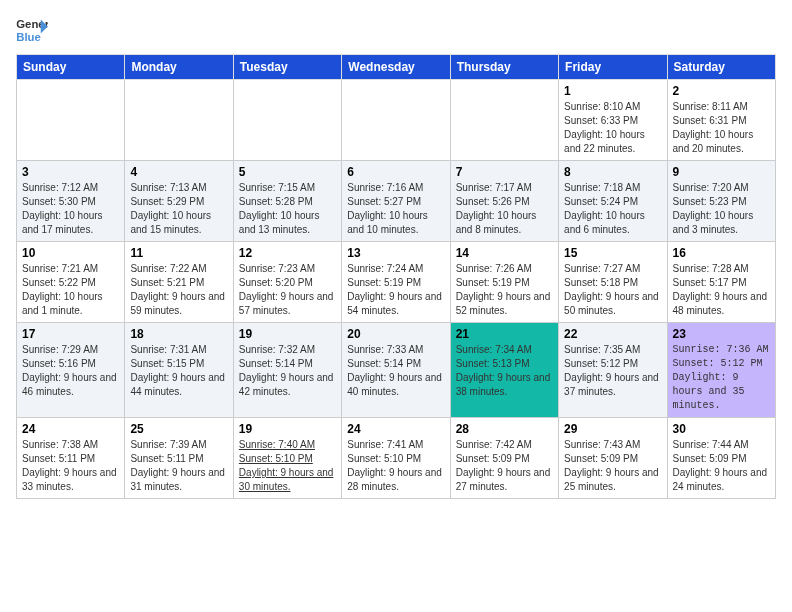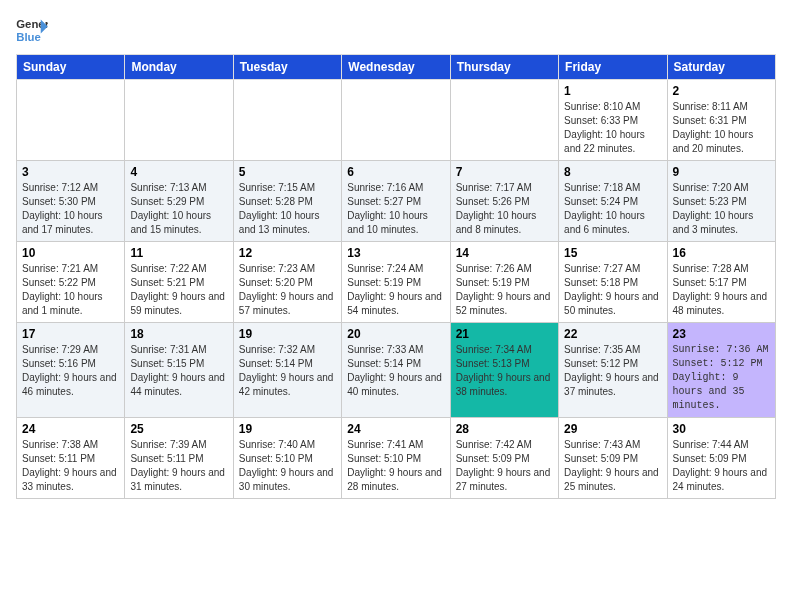--- a/index.html
+++ b/index.html
@@ -265,21 +265,21 @@
 Daylight: 9 hours and 33 minutes.</div>
         </td>
         <td>
           <span class="day-number">25</span>
           <div class="day-info" style="white-space: pre-line;">Sunrise: 7:39 AM
 Sunset: 5:11 PM
 Daylight: 9 hours and 31 minutes.</div>
         </td>
         <td>
           <span class="day-number">19</span>
-          <div class="day-info" style="white-space: pre-line;">Sunrise: 7:40 AM
+          <div class="day-info" style="white-space: pre-line; text-decoration: underline;">Sunrise: 7:40 AM
 Sunset: 5:10 PM
 Daylight: 9 hours and 30 minutes.</div>
         </td>
         <td>
           <span class="day-number">24</span>
           <div class="day-info" style="white-space: pre-line;">Sunrise: 7:41 AM
 Sunset: 5:10 PM
 Daylight: 9 hours and 28 minutes.</div>
         </td>
         <td>

